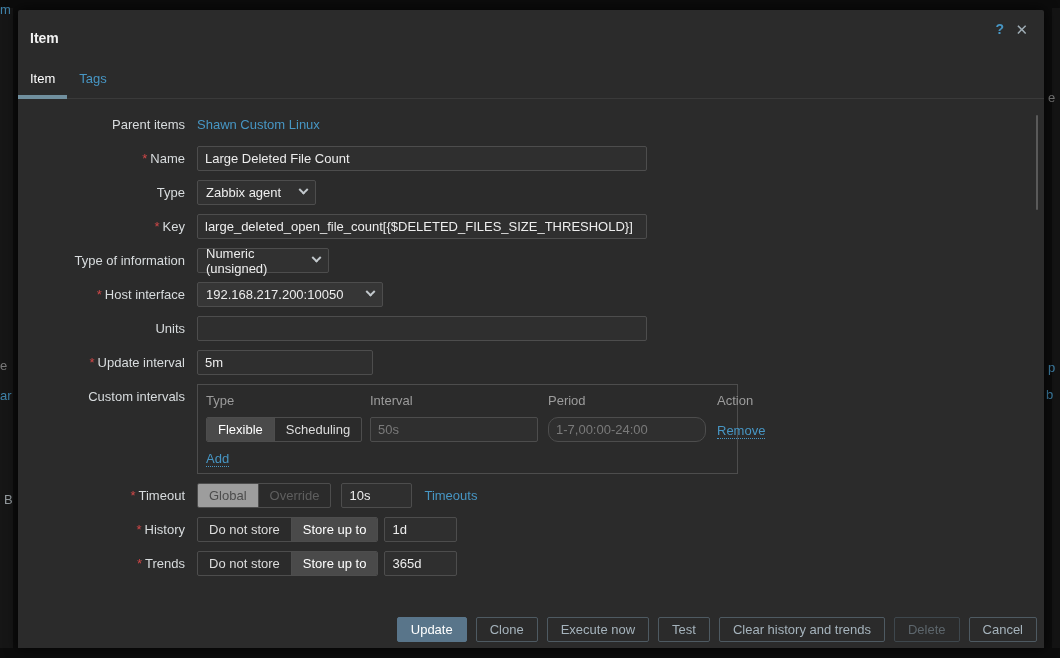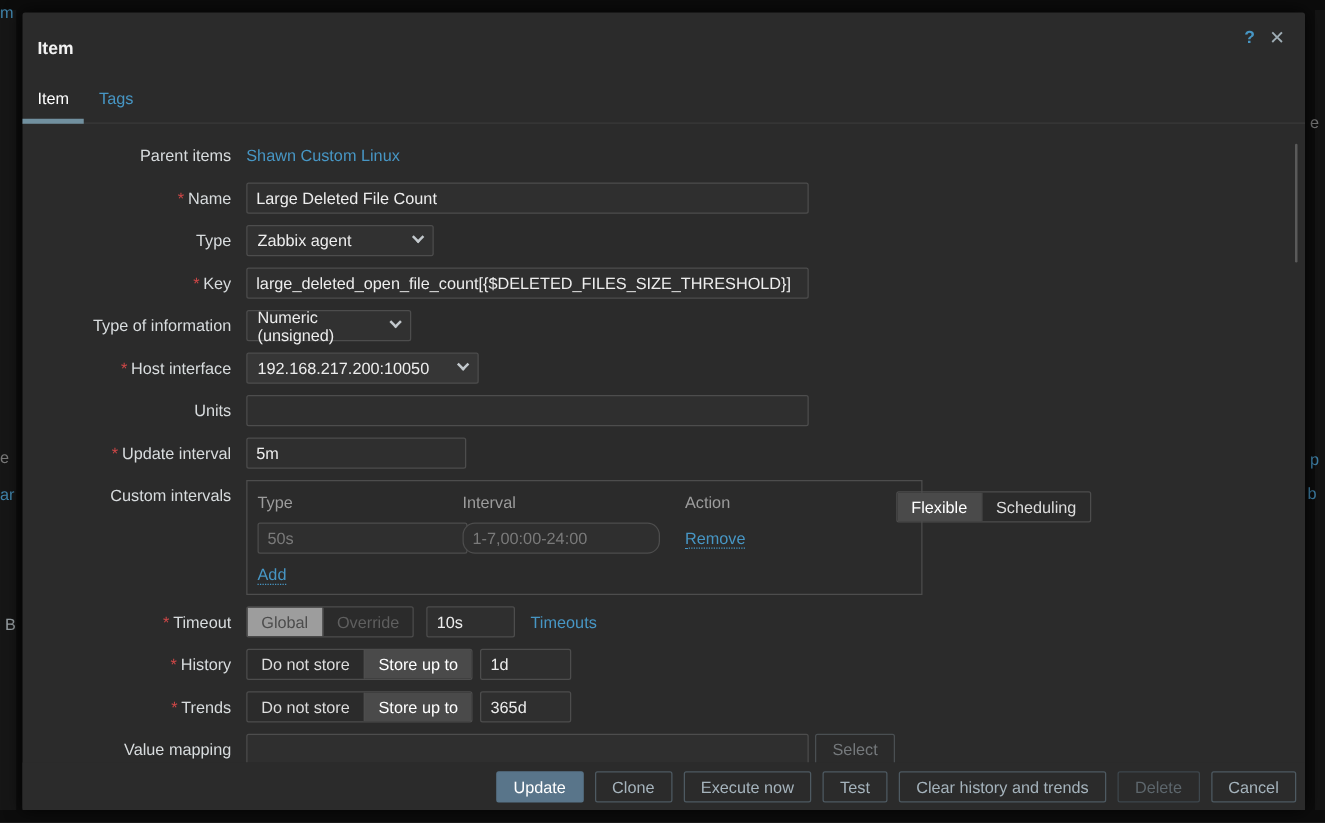--- a/index.html
+++ b/index.html
@@ -158,21 +158,21 @@
     <div class="row">
       <div class="lbl"><span class="req">*</span><span>Name</span></div>
       <div class="ctrl">
           <input class="txt w-full" value="Large Deleted File Count" style="">
         </div>
     </div>
 
     <div class="row">
       <div class="lbl">Type</div>
       <div class="ctrl">
-        <div class="sel" style="width:150px;">
+        <div class="sel" style="width:119px;">
           <span>Zabbix agent</span>
           <span class="chev"></span>
         </div>
       </div>
     </div>
 
     <div class="row">
       <div class="lbl"><span class="req">*</span><span>Key</span></div>
       <div class="ctrl">
           <input class="txt w-full" value="large_deleted_open_file_count[{$DELETED_FILES_SIZE_THRESHOLD}]" style="">
@@ -213,20 +213,21 @@
         </div>
     </div>
 
     <div class="row top">
       <div class="lbl">Custom intervals</div>
       <div>
         <div class="ci-box">
           <div class="ci-grid">
             <div class="ci-head">Type</div>
             <div class="ci-head">Interval</div>
+            <div class="ci-head">Period</div>
             <div class="ci-head">Action</div>
 
             <div>
               <span class="seg">
                 <span class="seg-opt sel-on">Flexible</span>
                 <span class="seg-opt">Scheduling</span>
               </span>
             </div>
             <div><input class="txt" style="width: 168px;" placeholder="50s"></div>
             <div><input class="txt" style="width: 158px; border-radius: 10px;" placeholder="1-7,00:00-24:00"></div>
@@ -264,27 +265,20 @@
       <div class="lbl"><span class="req">*</span><span>Trends</span></div>
       <div class="ctrl">
         <span class="seg">
           <span class="seg-opt">Do not store</span>
           <span class="seg-opt sel-on">Store up to</span>
         </span>
         <input class="txt" style="width: 73px; margin-left: 6px;" value="365d">
       </div>
     </div>
 
-    <div class="row">
-      <div class="lbl">Value mapping</div>
-      <div class="ctrl">
-        <input class="txt w-full" value="" style="">
-        <button class="btn gray">Select</button>
-      </div>
-    </div>
 
   </div>
 
   <div class="scroll-thumb"></div>
 
   <div class="dialog-footer">
     <button class="btn primary">Update</button>
     <button class="btn">Clone</button>
     <button class="btn">Execute now</button>
     <button class="btn">Test</button>

